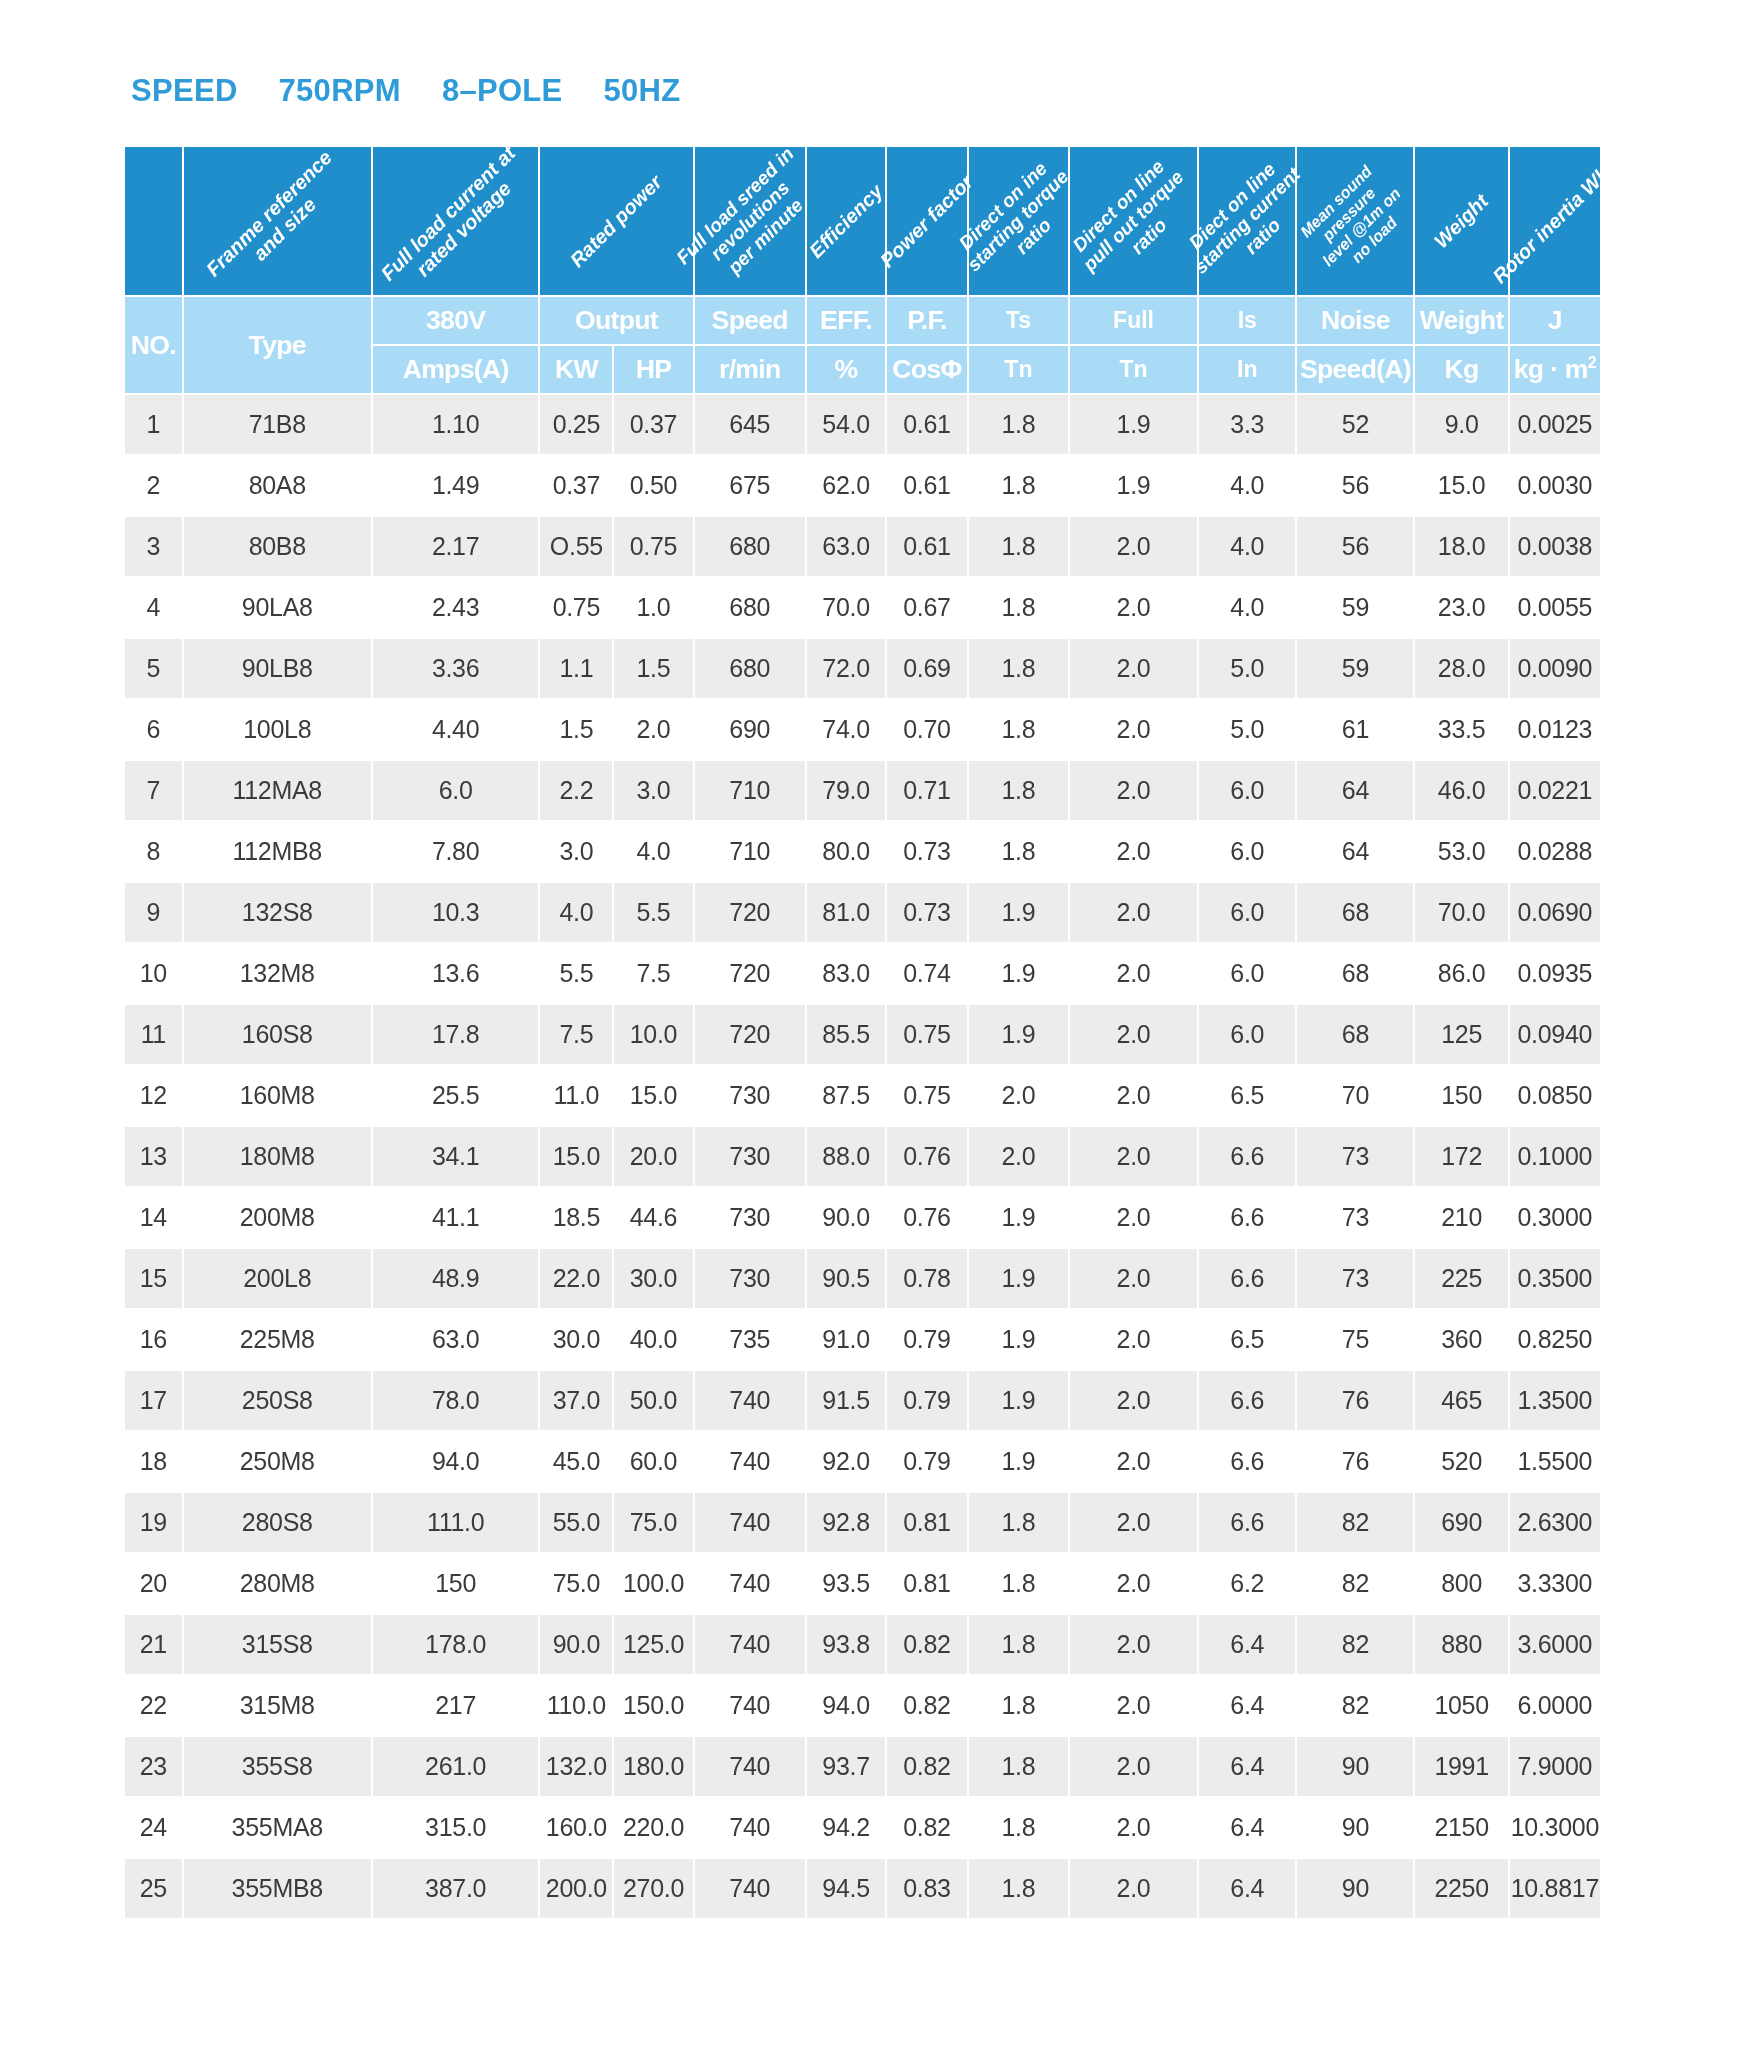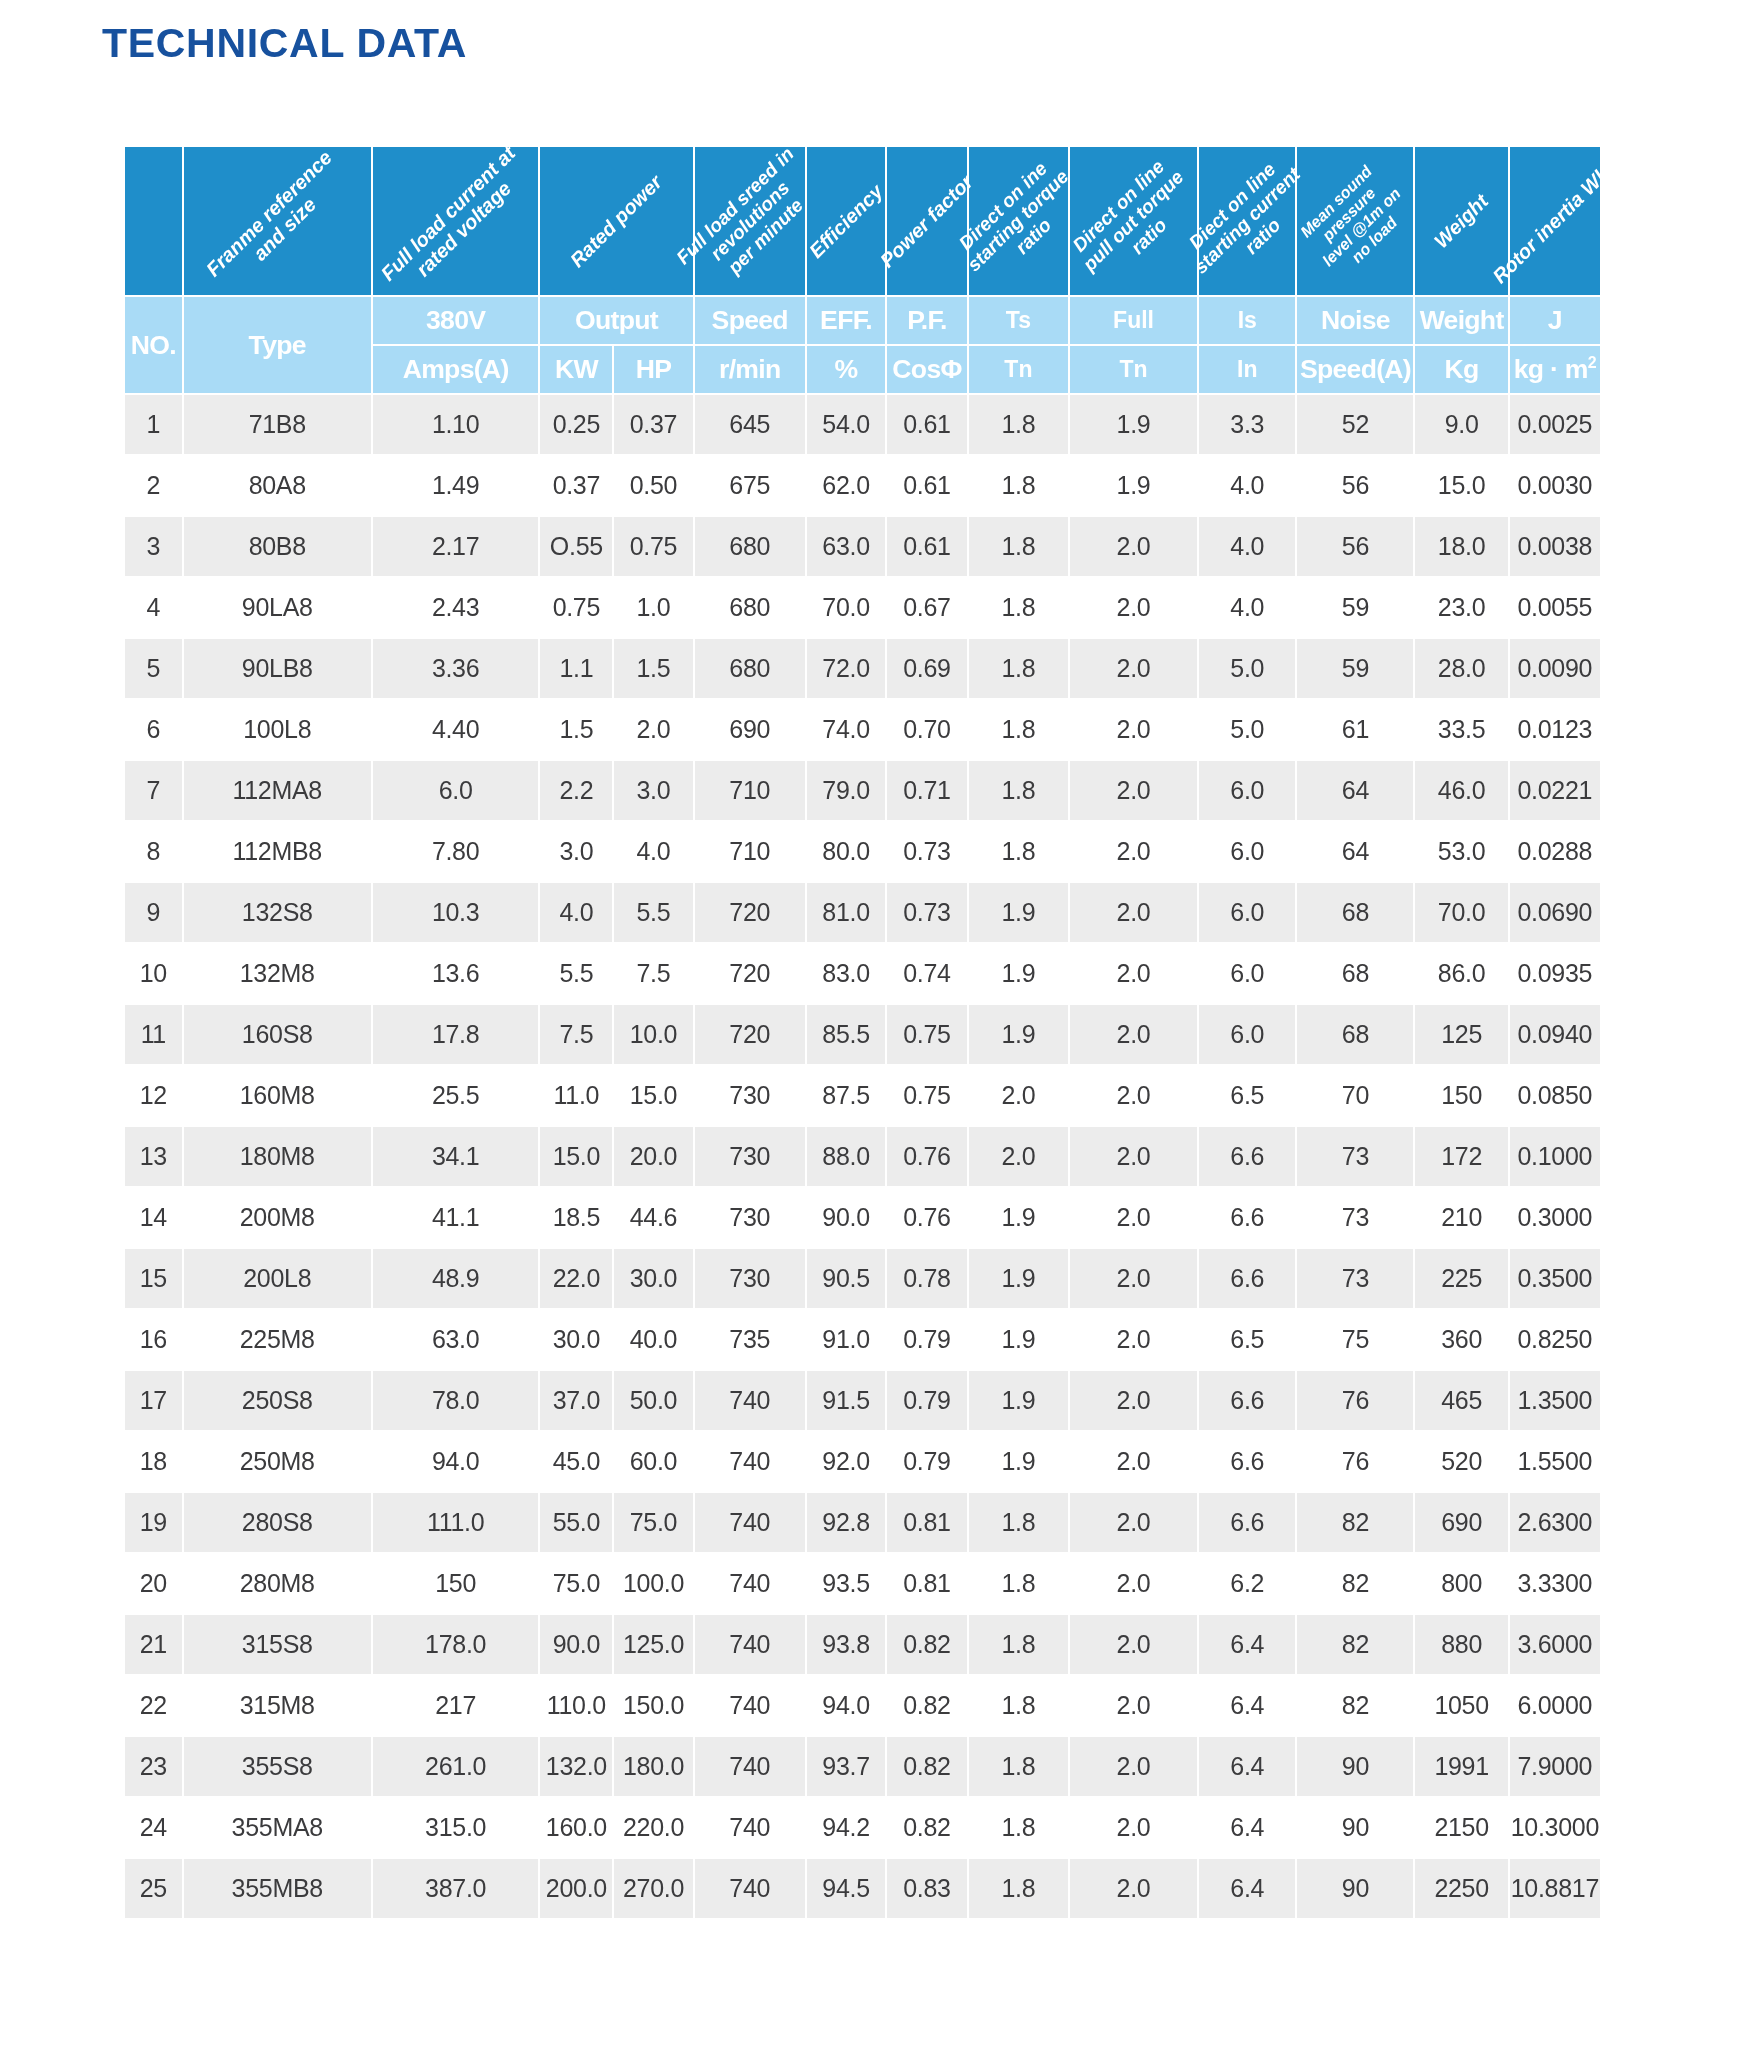--- a/index.html
+++ b/index.html
@@ -70,21 +70,26 @@
   tbody td{
     font-size:25px;color:var(--text-dark);letter-spacing:-0.3px;
     background:#ffffff;
   }
   tbody tr:nth-child(odd) td{background:var(--row-gray);}
 </style>
 </head>
 <body>
 
 <div class="page">
-  <div class="title">TECHNICAL DATA</div>
+  <div class="subtitle">
+    <span>SPEED</span>
+    <span>750RPM</span>
+    <span>8–POLE</span>
+    <span>50HZ</span>
+  </div>
 
   <table class="data-table">
     <colgroup id="colgroup">
         <col style="width: 3.97%;">
         <col style="width: 12.81%;">
         <col style="width: 11.34%;">
         <col style="width: 5.01%;">
         <col style="width: 5.43%;">
         <col style="width: 7.61%;">
         <col style="width: 5.43%;">

